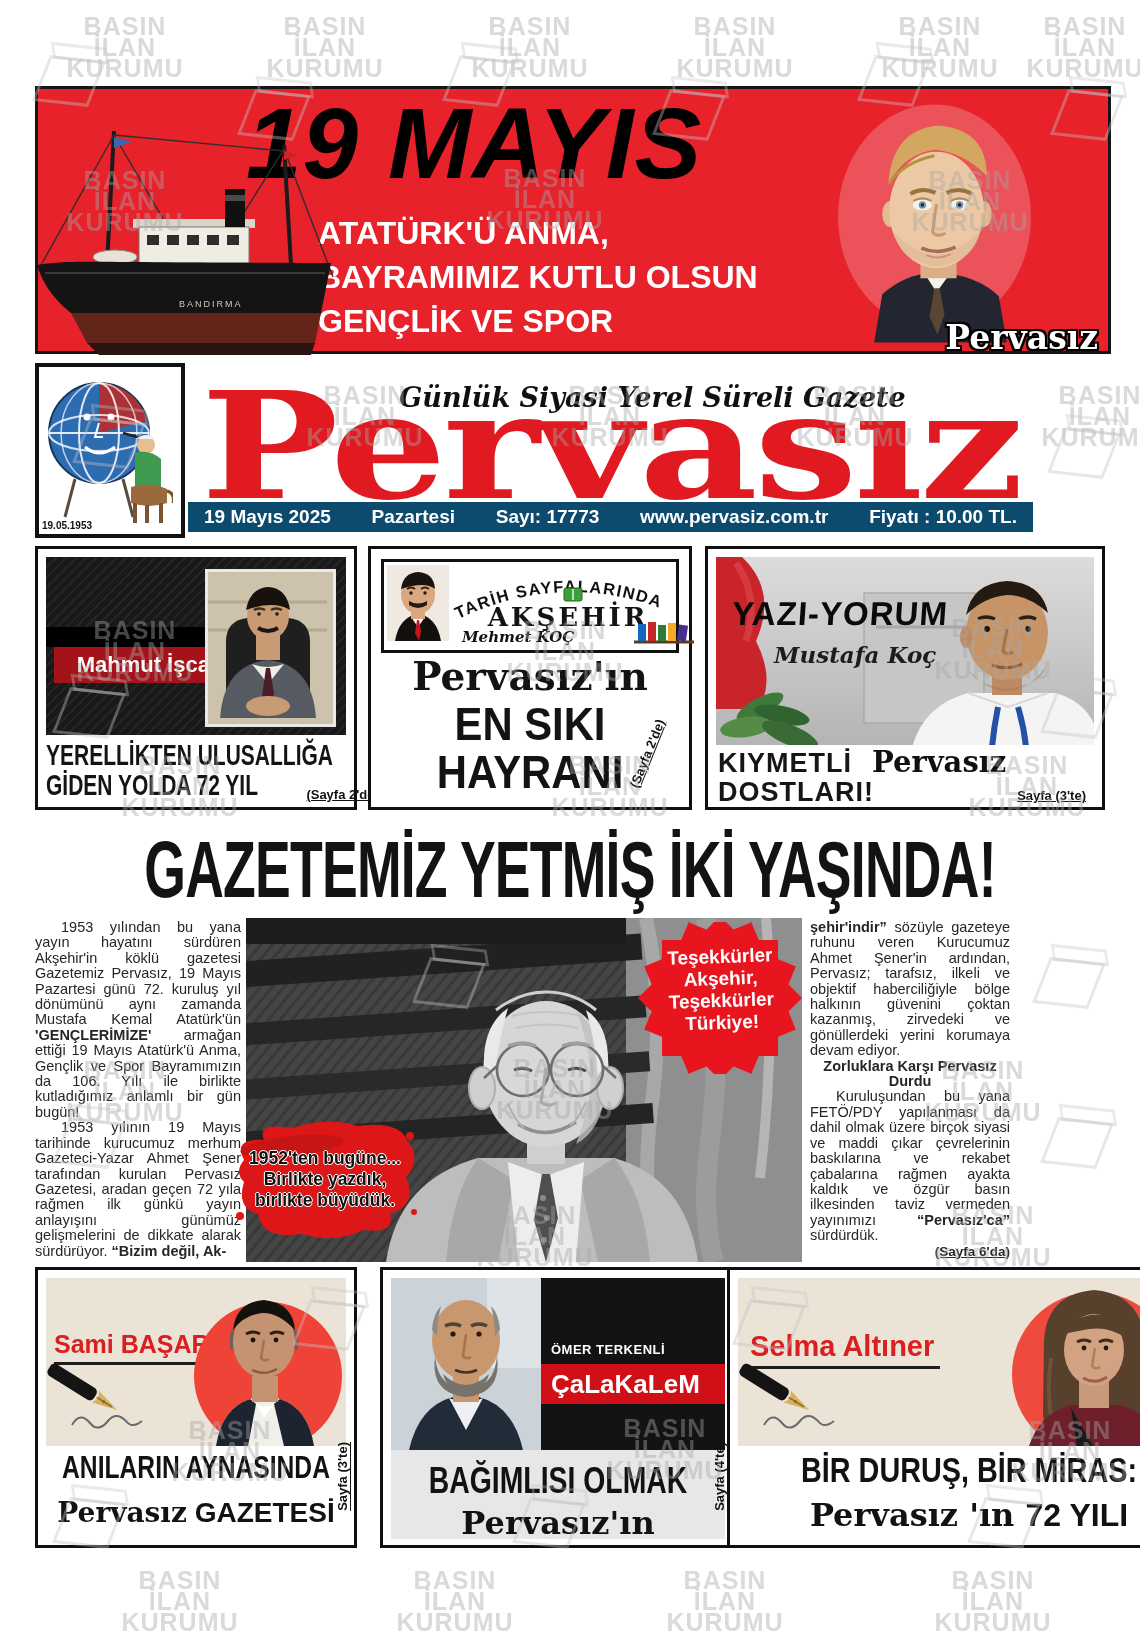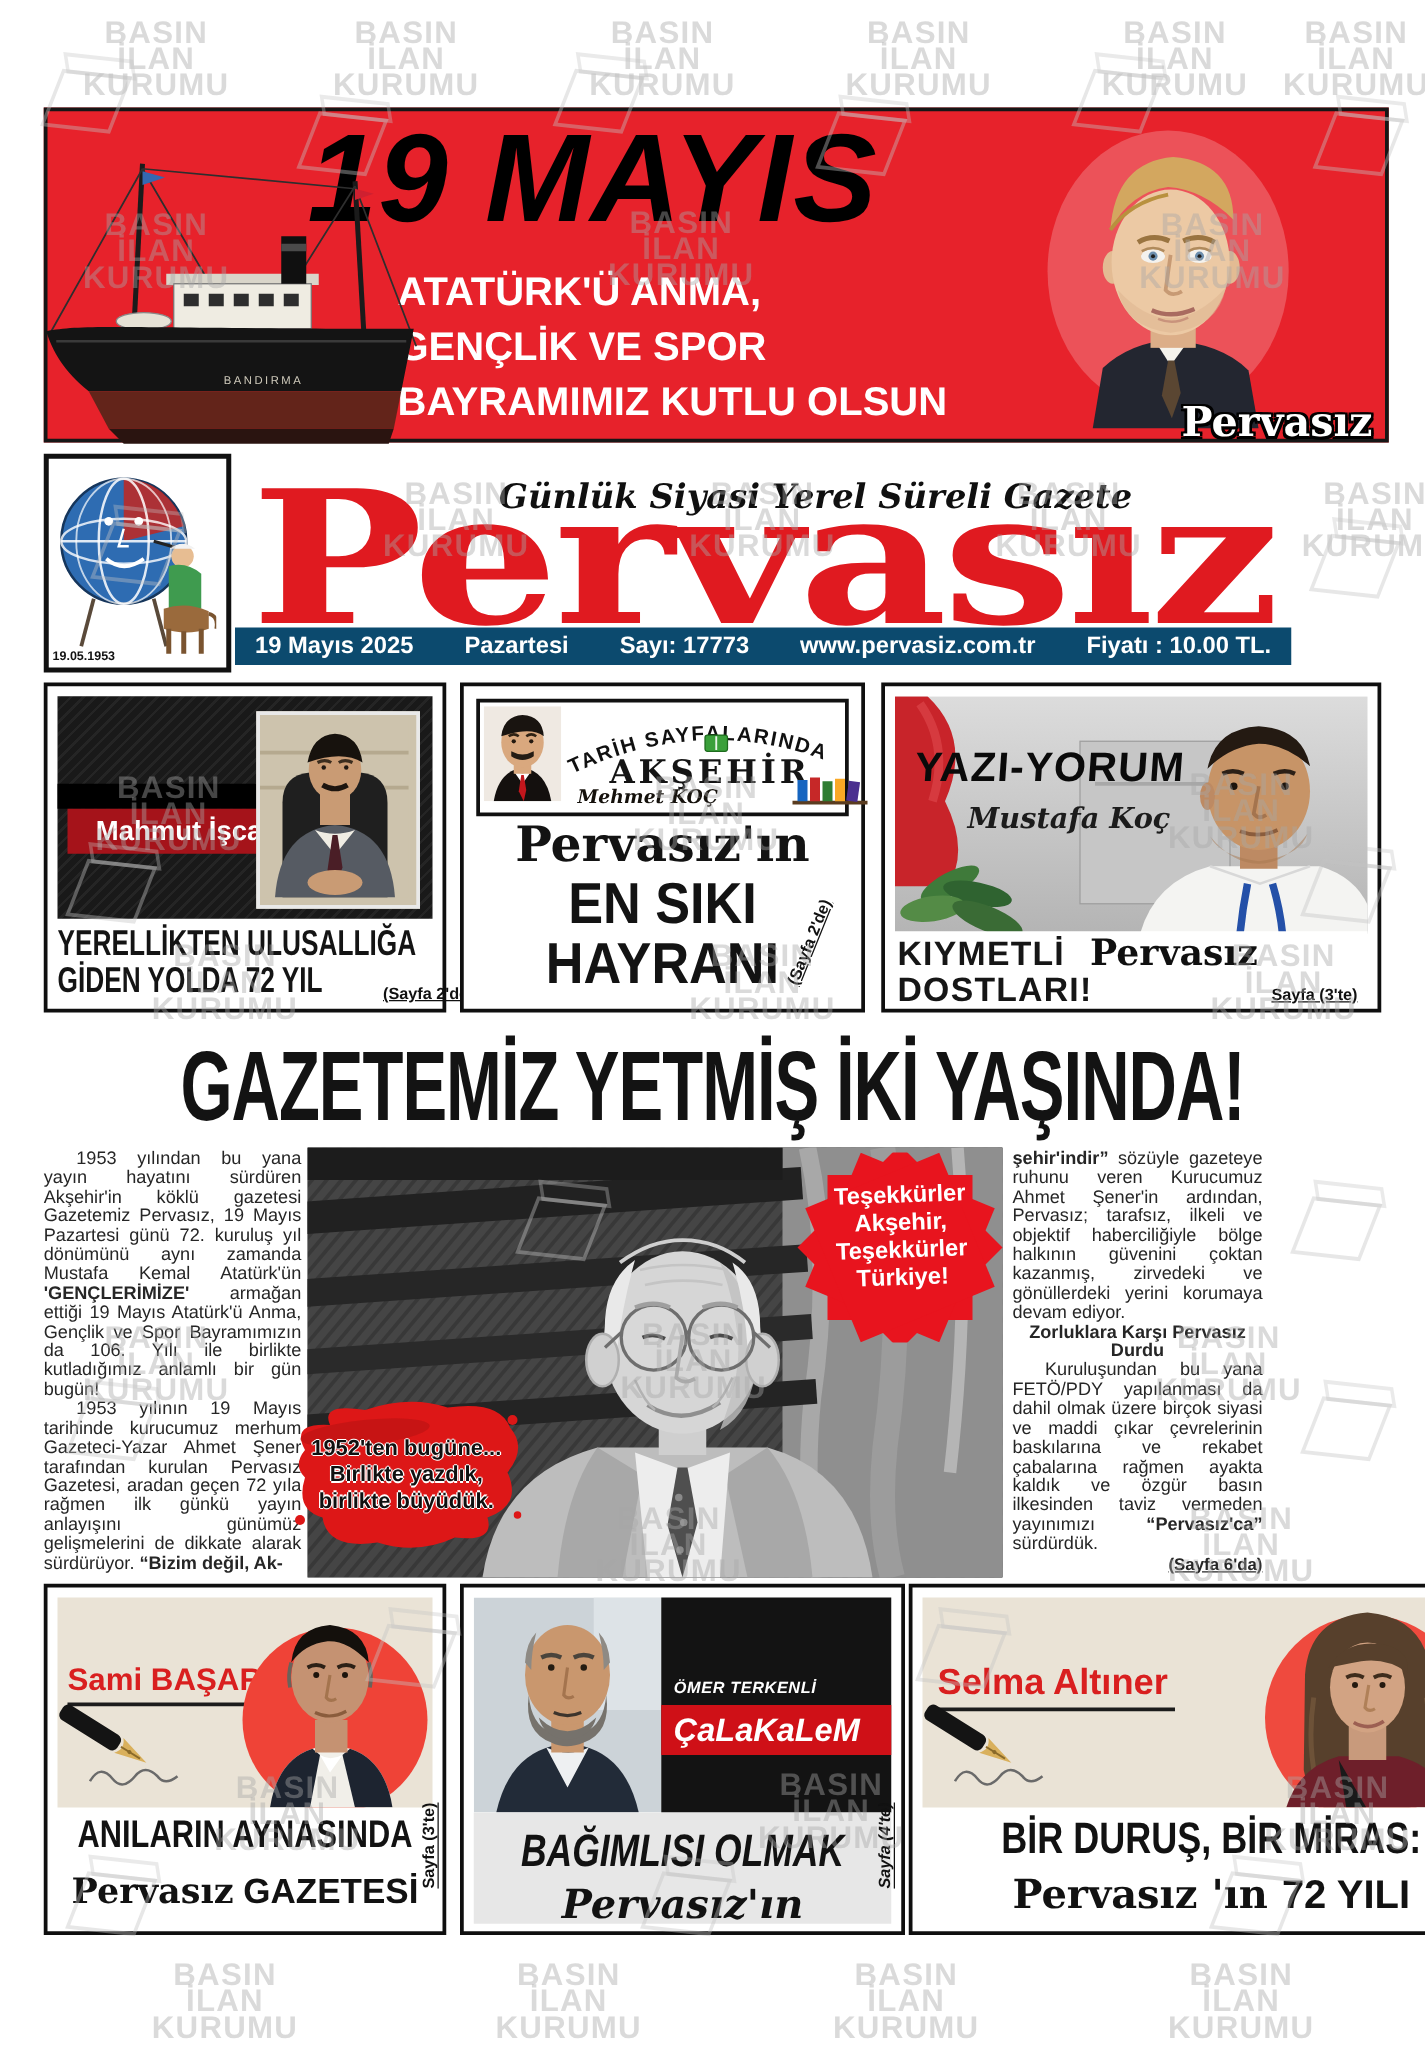--- a/index.html
+++ b/index.html
@@ -93,21 +93,21 @@
   #star-text{position:absolute;left:12px;top:24px;width:150px;text-align:center;color:#fff;
         font-weight:bold;font-size:19px;line-height:22px;transform:rotate(-2deg);}
   #splash-badge{position:absolute;left:-14px;bottom:6px;width:186px;height:140px;z-index:7;}
   #splash-text{position:absolute;left:8px;top:32px;width:170px;text-align:center;color:#101010;
         font-weight:bold;font-size:17.5px;line-height:21px;
         text-shadow:-1px 0 #fff,1px 0 #fff,0 -1px #fff,0 1px #fff;}
   
   .bbox{position:absolute;top:1267px;height:281px;background:#fff;border:3px solid #0f0f0f;
         box-sizing:border-box;z-index:5;}
   #box-basar{left:35px;width:322px;}
-  #box-terkenli{left:368px;width:356px;font-style:italic;}
+  #box-terkenli{left:380px;width:356px;}
   #box-altiner{left:727px;width:484px;}
   .cream{position:absolute;left:8px;top:8px;right:8px;height:168px;background:#eae3d6;overflow:hidden;}
   .author-red{position:absolute;color:#d91f1f;font-weight:bold;border-bottom:3px solid #1c1c1c;
         padding:0 6px 3px 0;white-space:nowrap;}
   #basar-author{left:8px;top:52px;font-size:25px;}
   #altiner-author{left:12px;top:52px;font-size:29px;}
   .pensvg{position:absolute;left:-4px;bottom:-6px;width:120px;height:95px;}
   #basar-fig{position:absolute;right:0;top:0;width:182px;height:168px;}
   #altiner-fig{position:absolute;right:6px;top:0;width:235px;height:168px;}
   .bhead{position:absolute;left:0;width:100%;text-align:center;font-weight:bold;color:#121212;white-space:nowrap;}
@@ -129,22 +129,22 @@
 </style>
 </head>
 <body>
 
 <div id="page">
 
   <div id="banner">
     <div id="banner-title">19 MAYIS</div>
     <div id="banner-sub">
       <div>ATATÜRK'Ü ANMA,</div>
+      <div>BAYRAMIMIZ KUTLU OLSUN</div>
       <div>GENÇLİK VE SPOR</div>
-      <div>BAYRAMIMIZ KUTLU OLSUN</div>
     </div>
     <div id="ship">
       <svg viewBox="0 0 310 250" width="312" height="250">
         <line x1="85" y1="16" x2="78" y2="150" stroke="#1b1b1b" stroke-width="4"></line>
         <line x1="255" y1="30" x2="262" y2="150" stroke="#1b1b1b" stroke-width="4"></line>
         <path d="M85 20 L12 150 M85 20 L160 148 M255 34 L182 150 M255 34 L304 162 M85 20 L255 36" stroke="#2e2e2e" stroke-width="1.4" fill="none"></path>
         <path d="M85 22 l18 5 l-18 6 z" fill="#3568b0"></path>
         <path d="M255 36 l15 4 l-15 5 z" fill="#cf2030"></path>
         <rect x="104" y="104" width="122" height="9" fill="#d9d5c9"></rect>
         <rect x="110" y="112" width="110" height="36" fill="#efece2" stroke="#777"></rect>

